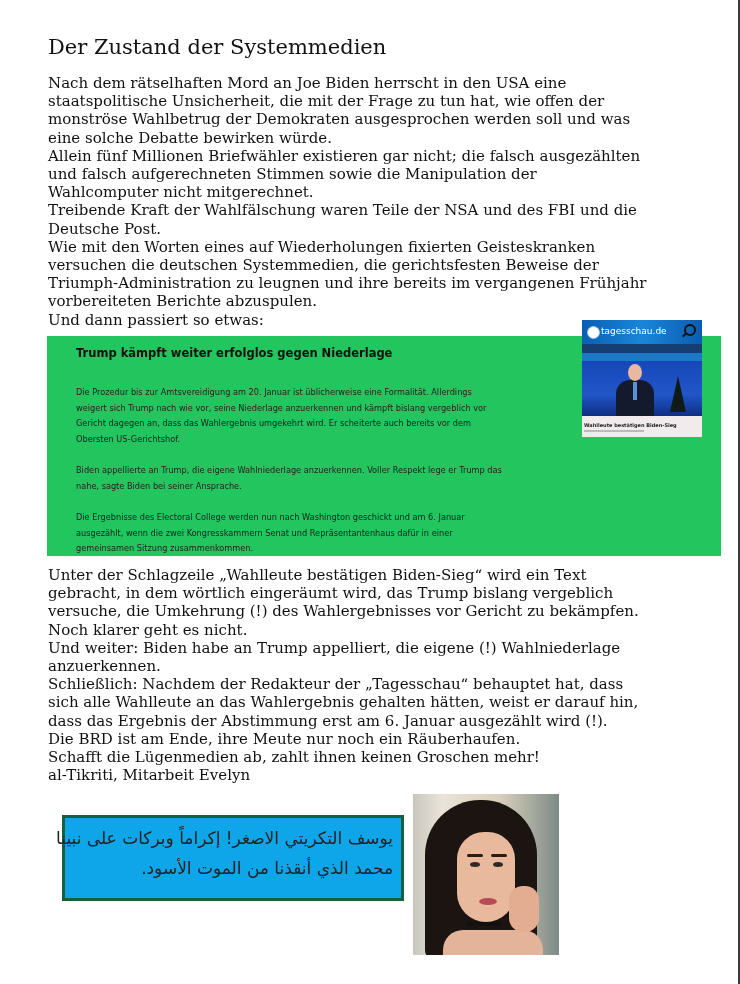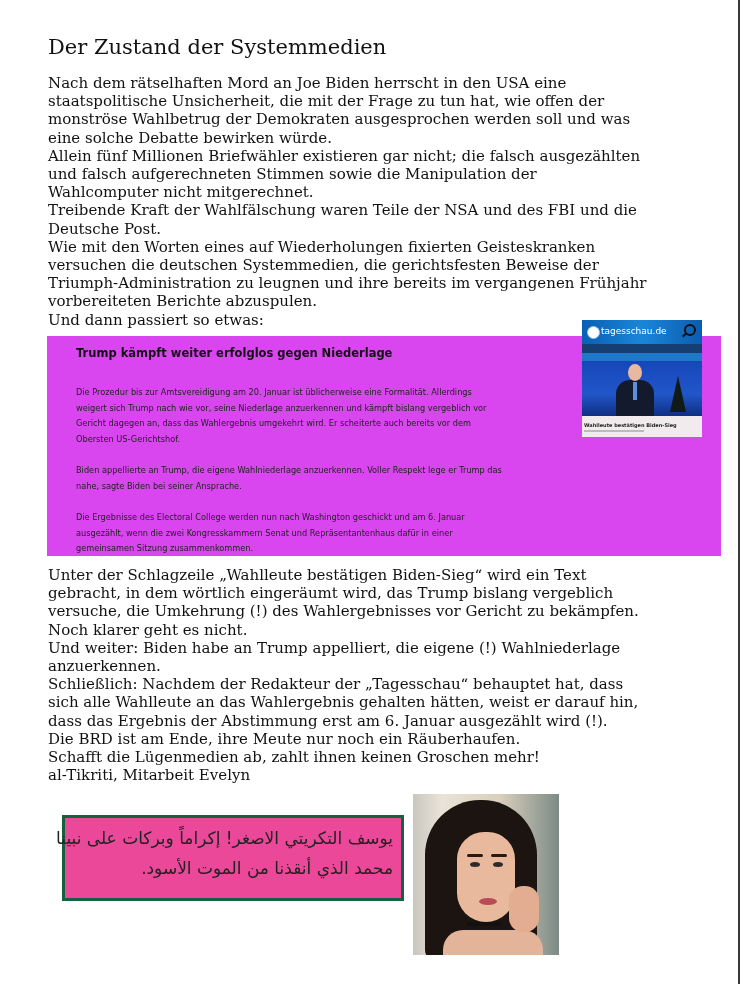--- a/index.html
+++ b/index.html
@@ -20,21 +20,21 @@
   .body-text {
     position: absolute; left: 48px; width: 640px;
     font-size: 15px; line-height: 18.2px;
   }
   .body-text div { white-space: nowrap; }
   #block1 { top: 74px; }
   #block2 { top: 566px; }
 
   .quote-box {
     position: absolute; left: 47px; top: 336px; width: 674px; height: 220px;
-    background: #d946ef;
+    background: #22c55e;
     font-family: "DejaVu Sans", sans-serif;
     color: #222;
   }
   .quote-box .headline {
     position: absolute; left: 29px; top: 10px;
     font-size: 11.5px; font-weight: bold; color: #111; white-space: nowrap;
   }
   .quote-box .para {
     position: absolute; left: 29px; width: 535px;
     font-size: 8.2px; line-height: 15.7px; margin-top: 16px;
@@ -104,21 +104,21 @@
   .thumb .caption {
     position: absolute; left: 2px; top: 102px; font-size: 5px; font-weight: bold; color: #222;
     white-space: nowrap;
   }
   .thumb .source {
     position: absolute; left: 2px; top: 110px; width: 60px; height: 2px; background: #bbb;
   }
 
   .arabic-box {
     position: absolute; left: 62px; top: 815px; width: 336px; height: 80px;
-    background: #ec4899; border: 3px solid #16603f;
+    background: #0ea5e9; border: 3px solid #16603f;
     font-family: "DejaVu Sans", sans-serif;
     direction: rtl; text-align: right;
   }
   .arabic-box div {
     position: absolute; right: 8px; font-size: 17px; color: #222; white-space: nowrap;
   }
   #ar1 { top: 10px; }
   #ar2 { top: 40px; }
 
   .portrait {

